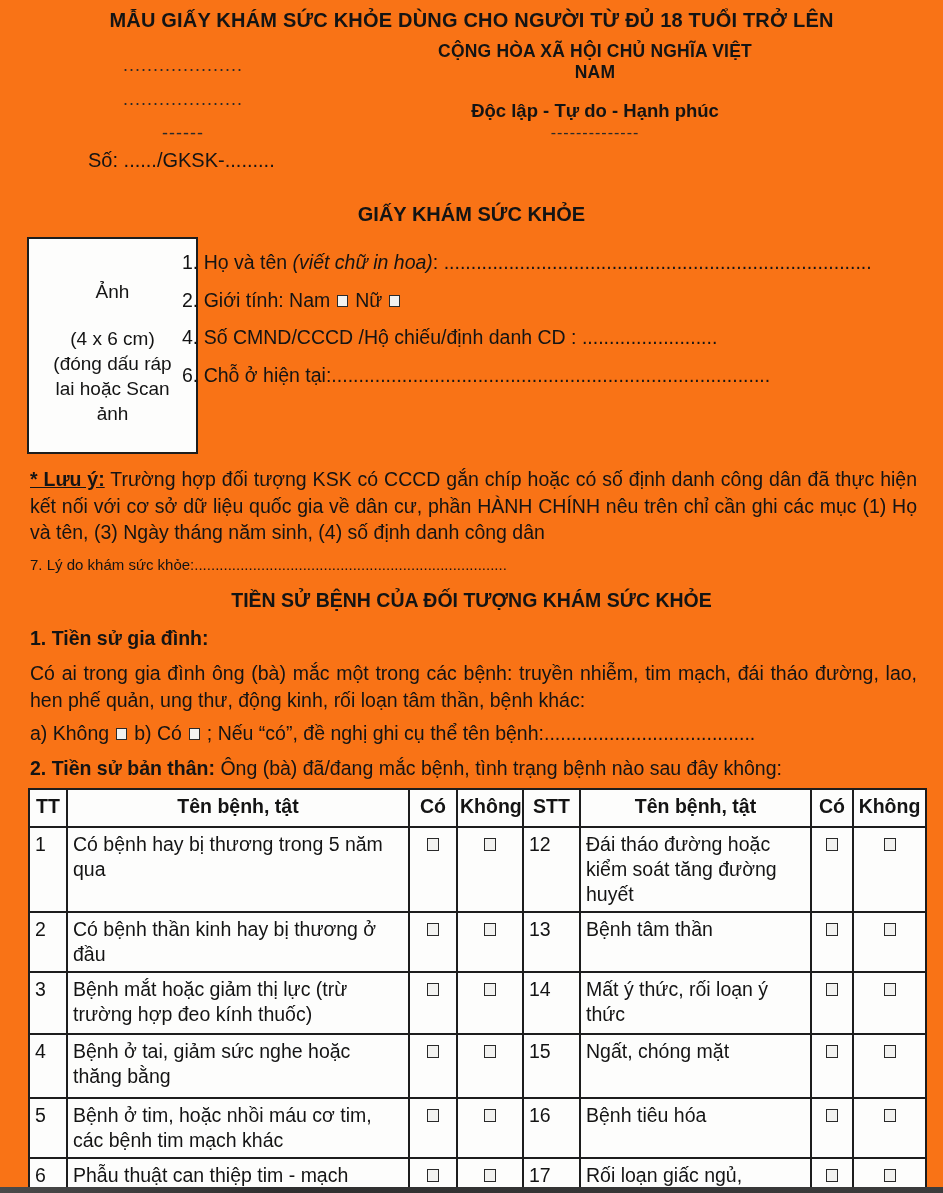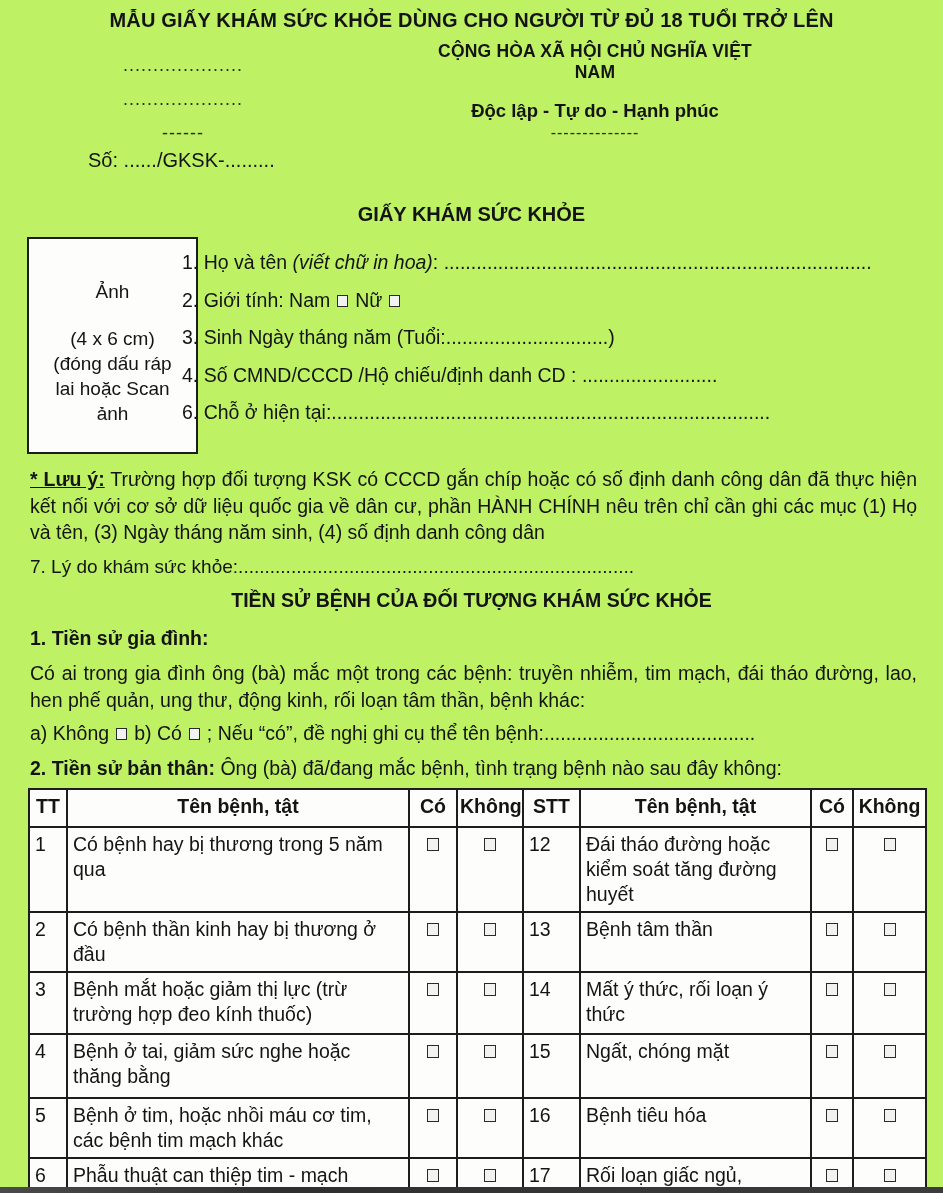--- a/index.html
+++ b/index.html
@@ -1,21 +1,21 @@
 <!DOCTYPE html>
 <html lang="vi"><head>
 <meta charset="utf-8">
 <style>
   * { margin:0; padding:0; box-sizing:border-box; }
   html,body { background:#e8e8e8; }
   .page {
     position:relative;
     width:943px; height:1193px;
     margin:0 auto;
-    background:#bef264;
+    background:#f97316;
     color:#141414;
     font-family:"Liberation Sans","DejaVu Sans",sans-serif;
     overflow:hidden;
   }
   .doc-title {
     position:absolute; top:9px; left:0; right:0;
     text-align:center; font-weight:bold; font-size:20px; letter-spacing:0.2px;
   }
   .issuer-block {
     position:absolute; top:48px; left:118px; width:130px;
@@ -52,21 +52,21 @@
     border:1.5px solid #2a2a2a; background:#f2f2f0;
     vertical-align:baseline; margin:0 7px;
   }
   .note {
     position:absolute; top:466px; left:30px; right:26px;
     font-size:19.5px; line-height:26.5px; text-align:justify;
   }
   .note-label { font-weight:bold; text-decoration:underline; }
   .reason {
     position:absolute; top:556px; left:30px; right:22px;
-    font-size:19px; white-space:nowrap; overflow:hidden;
+    font-size:15px; white-space:nowrap; overflow:hidden;
   }
   .hist-title {
     position:absolute; top:589px; left:0; right:0;
     text-align:center; font-weight:bold; font-size:19.5px;
   }
   .family-heading { position:absolute; top:627px; left:30px; font-weight:bold; font-size:19.5px; }
   .family-q {
     position:absolute; top:660px; left:30px; right:26px;
     font-size:19.5px; line-height:27px; text-align:justify;
   }
@@ -128,21 +128,20 @@
     <div>ảnh</div>
   </div>
 
   <div class="admin-fields">
     <div class="field">
       <span>1. Họ và tên </span><span class="it">(viết chữ in hoa)</span><span>: ...............................................................................</span>
     </div>
     <div class="field">
       <span>2. Giới tính: Nam</span><span class="cb"></span><span>Nữ</span><span class="cb"></span>
     </div>
-    <div class="field">3. Sinh Ngày tháng năm (Tuổi:..............................)</div>
     <div class="field">4. Số CMND/CCCD /Hộ chiếu/định danh CD : .........................</div>
     <div class="field">6. Chỗ ở hiện tại:.................................................................................</div>
   </div>
 
   <div class="note">
     <span class="note-label">* Lưu ý:</span><span> Trường hợp đối tượng KSK có CCCD gắn chíp hoặc có số định danh công dân đã thực hiện kết nối với cơ sở dữ liệu quốc gia về dân cư, phần HÀNH CHÍNH nêu trên chỉ cần ghi các mục (1) Họ và tên, (3) Ngày tháng năm sinh, (4) số định danh công dân</span>
   </div>
 
   <div class="reason">7. Lý do khám sức khỏe:...........................................................................</div>
 

